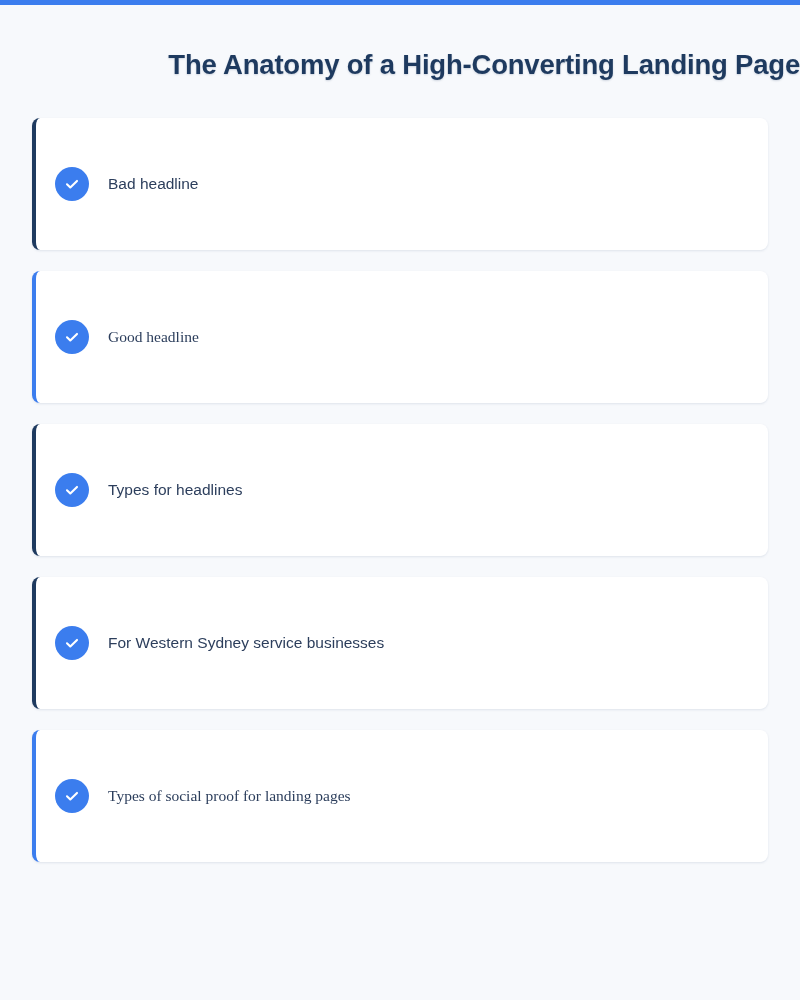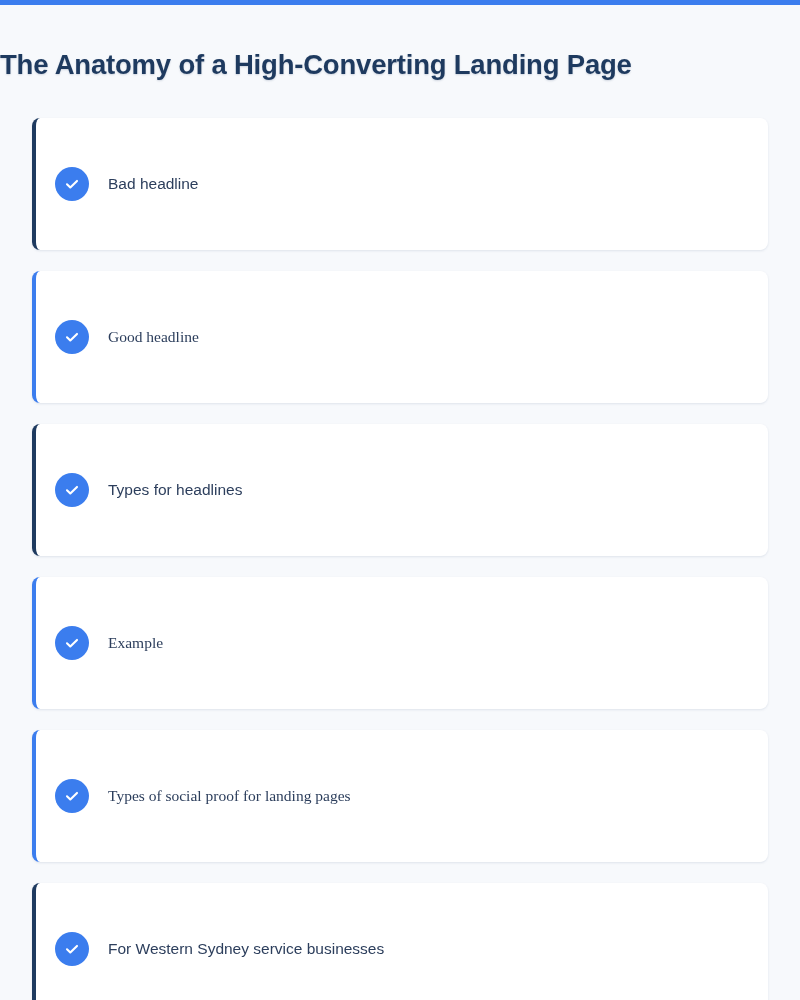--- a/index.html
+++ b/index.html
@@ -26,21 +26,21 @@
     left: 0;
     width: 800px;
     height: 5px;
     background: #3b7dee;
   }
   .page-title {
     position: absolute;
     top: 31px;
     left: 0;
     width: 800px;
-    text-align: left;
+    text-align: right;
     font-size: 27.5px;
     font-weight: bold;
     color: #1e3a5f;
     letter-spacing: -0.2px;
     text-shadow: 0 1px 2px rgba(30,58,95,0.18);
     white-space: nowrap;
   }
   .cards {
     position: absolute;
     top: 118px;
@@ -119,41 +119,33 @@
 
     <div class="card">
       <span class="check-circle">
         <svg width="18" height="18" viewBox="0 0 18 18" aria-hidden="true">
           <path d="M4 9.3 L7.3 12.5 L14 5.9" fill="none" stroke="#ffffff" stroke-width="2.1" stroke-linecap="round" stroke-linejoin="round"></path>
         </svg>
       </span>
       <span class="card-label">Types for headlines</span>
     </div>
 
-    <div class="card accent-blue">
+
+    <div class="card">
       <span class="check-circle">
         <svg width="18" height="18" viewBox="0 0 18 18" aria-hidden="true">
           <path d="M4 9.3 L7.3 12.5 L14 5.9" fill="none" stroke="#ffffff" stroke-width="2.1" stroke-linecap="round" stroke-linejoin="round"></path>
         </svg>
       </span>
-      <span class="card-label">Example</span>
+      <span class="card-label">For Western Sydney service businesses</span>
     </div>
 
     <div class="card accent-blue">
       <span class="check-circle">
         <svg width="18" height="18" viewBox="0 0 18 18" aria-hidden="true">
           <path d="M4 9.3 L7.3 12.5 L14 5.9" fill="none" stroke="#ffffff" stroke-width="2.1" stroke-linecap="round" stroke-linejoin="round"></path>
         </svg>
       </span>
       <span class="card-label">Types of social proof for landing pages</span>
     </div>
 
-    <div class="card">
-      <span class="check-circle">
-        <svg width="18" height="18" viewBox="0 0 18 18" aria-hidden="true">
-          <path d="M4 9.3 L7.3 12.5 L14 5.9" fill="none" stroke="#ffffff" stroke-width="2.1" stroke-linecap="round" stroke-linejoin="round"></path>
-        </svg>
-      </span>
-      <span class="card-label">For Western Sydney service businesses</span>
-    </div>
-
   </div>
 </div>
 
 </body></html>

